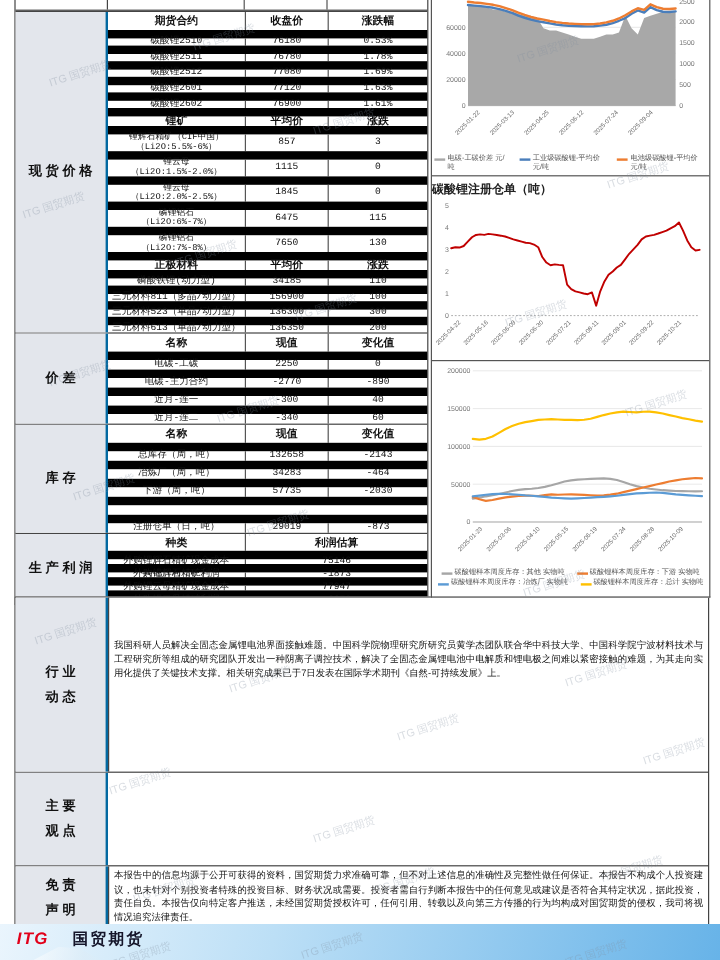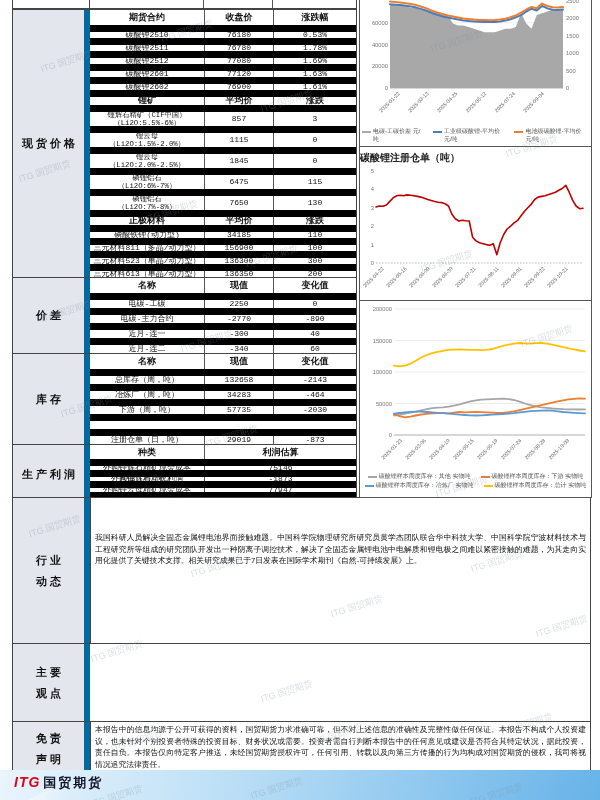--- a/index.html
+++ b/index.html
@@ -9,21 +9,21 @@
   
   .wm{position:absolute;font-size:9px;color:rgba(130,142,160,0.30);
       transform:rotate(-18deg);white-space:nowrap;pointer-events:none;}
   
   .tableA{position:absolute;left:12px;top:0;width:345px;border:1px solid #444;border-top:none;
           box-sizing:border-box;background:#fff;}
   .partial-row{display:flex;height:8px;border-bottom:1px solid #444;}
   .partial-row div{box-sizing:border-box;height:100%;}
   .sec{display:flex;border-top:1px solid #444;}
   .sec:first-of-type{border-top:none;}
-  .sec-label{width:77px;flex:0 0 77px;background:#e3e6ec;border-right:6px solid #0369a1;
+  .sec-label{width:77px;flex:0 0 77px;background:#e3e6ec;border-right:2px solid #0369a1;
              display:flex;align-items:center;justify-content:center;text-align:center;
              font-weight:bold;font-size:11px;line-height:1.9;white-space:pre-line;box-sizing:border-box;}
   .sec-rows{flex:1;display:flex;flex-direction:column;}
   .trow{display:flex;align-items:stretch;box-sizing:border-box;}
   .trow + .trow{border-top:7px solid #000000;font-family:Liberation Mono, monospace;}
   .tcell{box-sizing:border-box;display:flex;align-items:center;justify-content:center;
          text-align:center;font-size:8px;line-height:1.15;white-space:pre-line;padding:0 1px;}
   .tcell + .tcell{border-left:1px solid #555;}
   .c0{width:114px;flex:0 0 114px;}
   .c1{width:69px;flex:0 0 69px;}
@@ -47,21 +47,21 @@
           font-size:6px;color:#555;padding:0 2px;}
   .legend .item{display:flex;align-items:flex-start;gap:2px;}
   .legend .dash{width:9px;height:2px;margin-top:3px;flex:0 0 9px;}
   .legend .lab{max-width:64px;line-height:1.25;}
   .legend2{flex-wrap:wrap;row-gap:1px;column-gap:10px;}
   .legend2 .lab{max-width:120px;white-space:nowrap;}
   svg text{font-family:"Liberation Sans","DejaVu Sans",sans-serif;}
   
   .footer{position:absolute;left:0;top:770px;width:600px;height:30px;
           background:linear-gradient(105deg,#eaf5fd 0%,#bcdff6 38%,#67b3e8 100%);}
-  .brand{position:absolute;left:14px;top:4px;display:flex;align-items:baseline;gap:3px;justify-content:space-between;}
+  .brand{position:absolute;left:14px;top:4px;display:flex;align-items:baseline;gap:20px;justify-content:space-between;}
   .brand .itg{color:#e2001a;font-weight:bold;font-size:14px;font-style:italic;letter-spacing:1px;}
   .brand .cn{color:#15152a;font-weight:bold;font-size:13px;letter-spacing:2px;}
   .building{position:absolute;left:28px;top:19px;width:70px;height:11px;opacity:.55;
             background:linear-gradient(100deg,#ffffff 0%,#dcecf7 60%,transparent 100%);
             clip-path:polygon(0 100%,30% 0,55% 15%,80% 100%);}
 </style>
 </head>
 <body>
 
 <div class="page">

